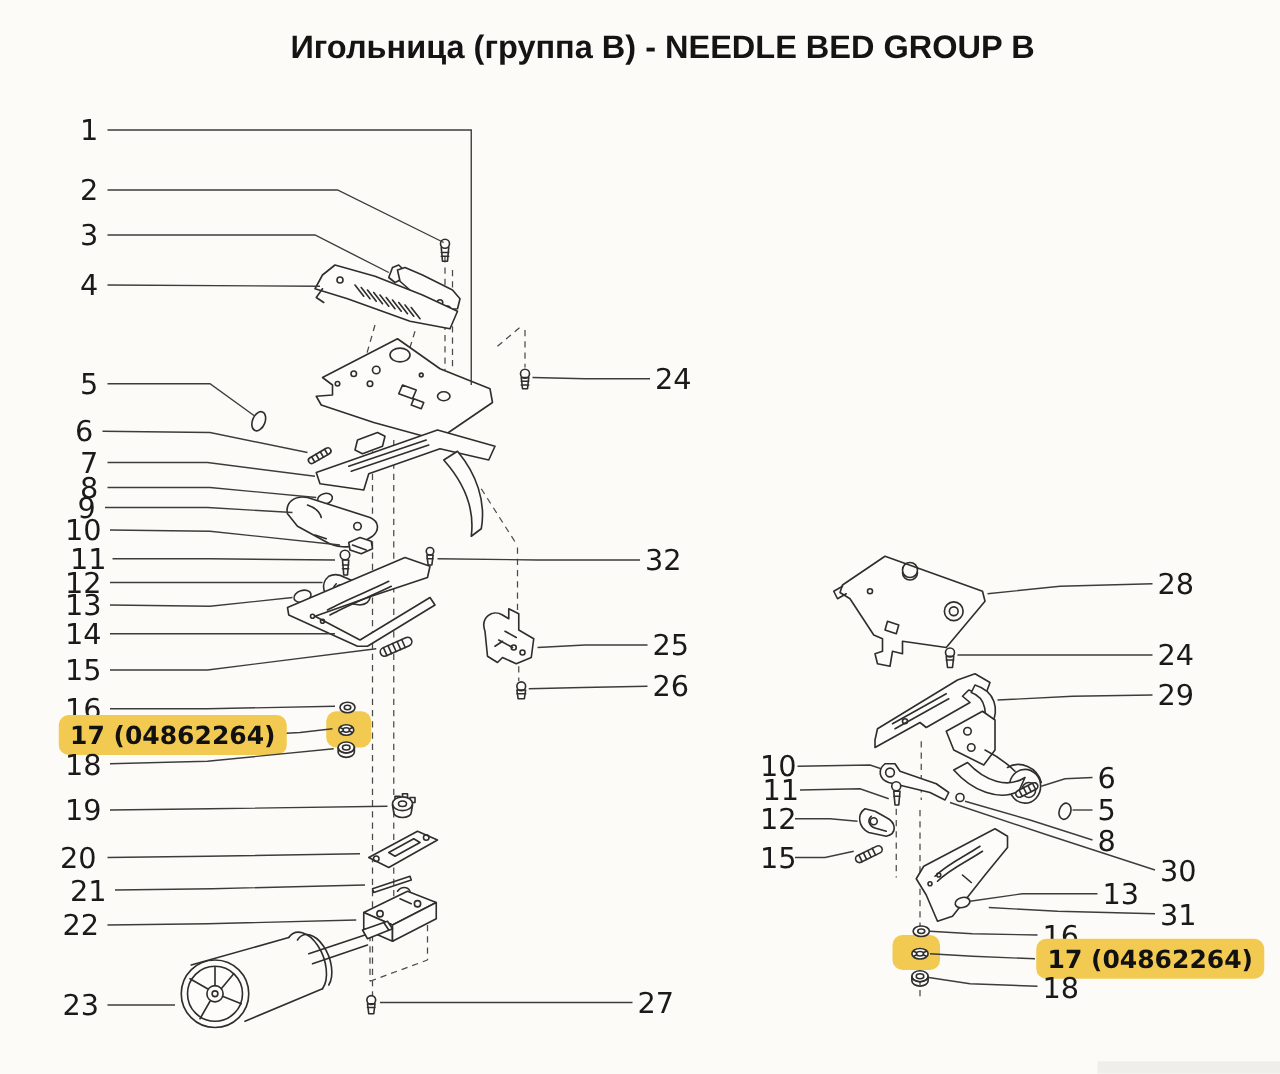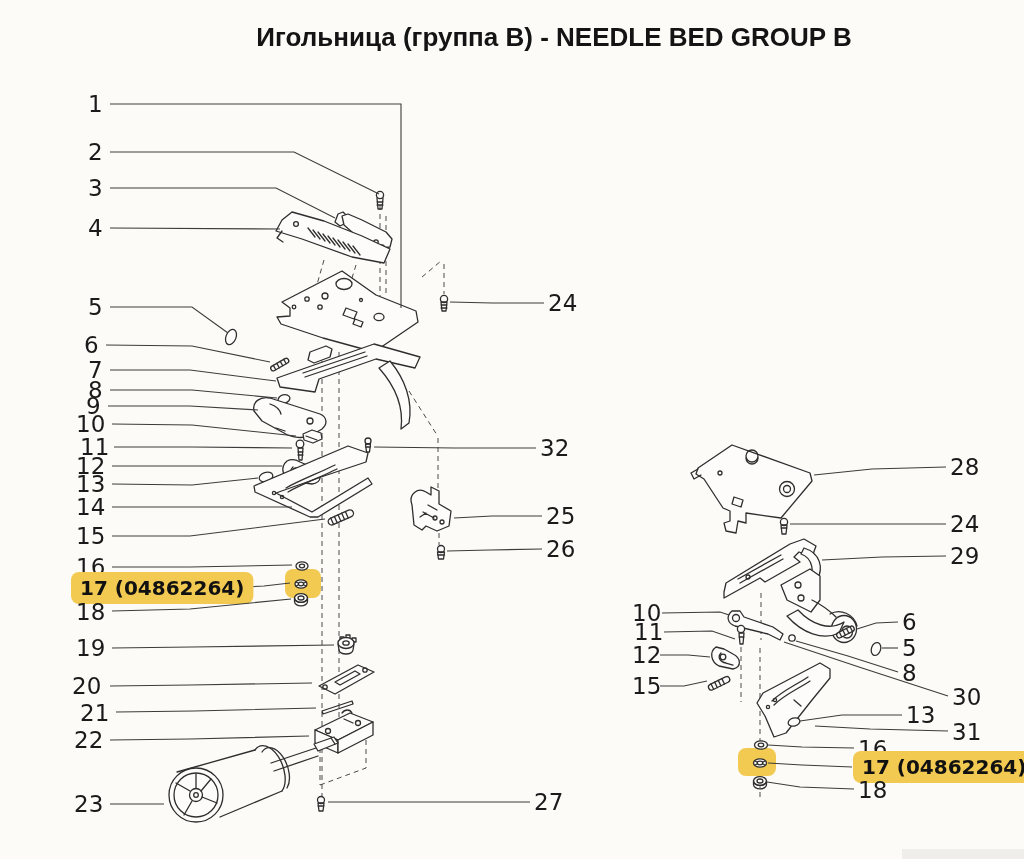--- a/index.html
+++ b/index.html
@@ -2,21 +2,21 @@
 <html><head>
 <meta charset="utf-8">
 <style>
   html,body{margin:0;padding:0;}
   body{
     width:1024px;height:859px;
     background:#fcfbf8;
     font-family:"DejaVu Sans",sans-serif;
     overflow:hidden;
   }
-  #stage{position:relative;width:812px;height:859px;margin-left:24px;}
+  #stage{position:relative;width:812px;height:859px;}
   svg{display:block;}
   .ttl{font:700 26px "Liberation Sans",sans-serif;fill:#141414;}
   .label{font:400 23px "DejaVu Sans",sans-serif;fill:#1a1a1a;}
   .hl-label{font:700 20px "DejaVu Sans",sans-serif;fill:#111;}
   .leader{fill:none;stroke:#3c3c3c;stroke-width:1.1;}
   .part{stroke:#2e2e2e;stroke-width:1.3;fill:none;stroke-linejoin:round;stroke-linecap:round;}
   .filled{fill:#fdfcfa;}
   .dash{stroke:#4a4a4a;stroke-width:1;stroke-dasharray:5 4;fill:none;}
   .hl{fill:#f2ca52;}
 </style>

